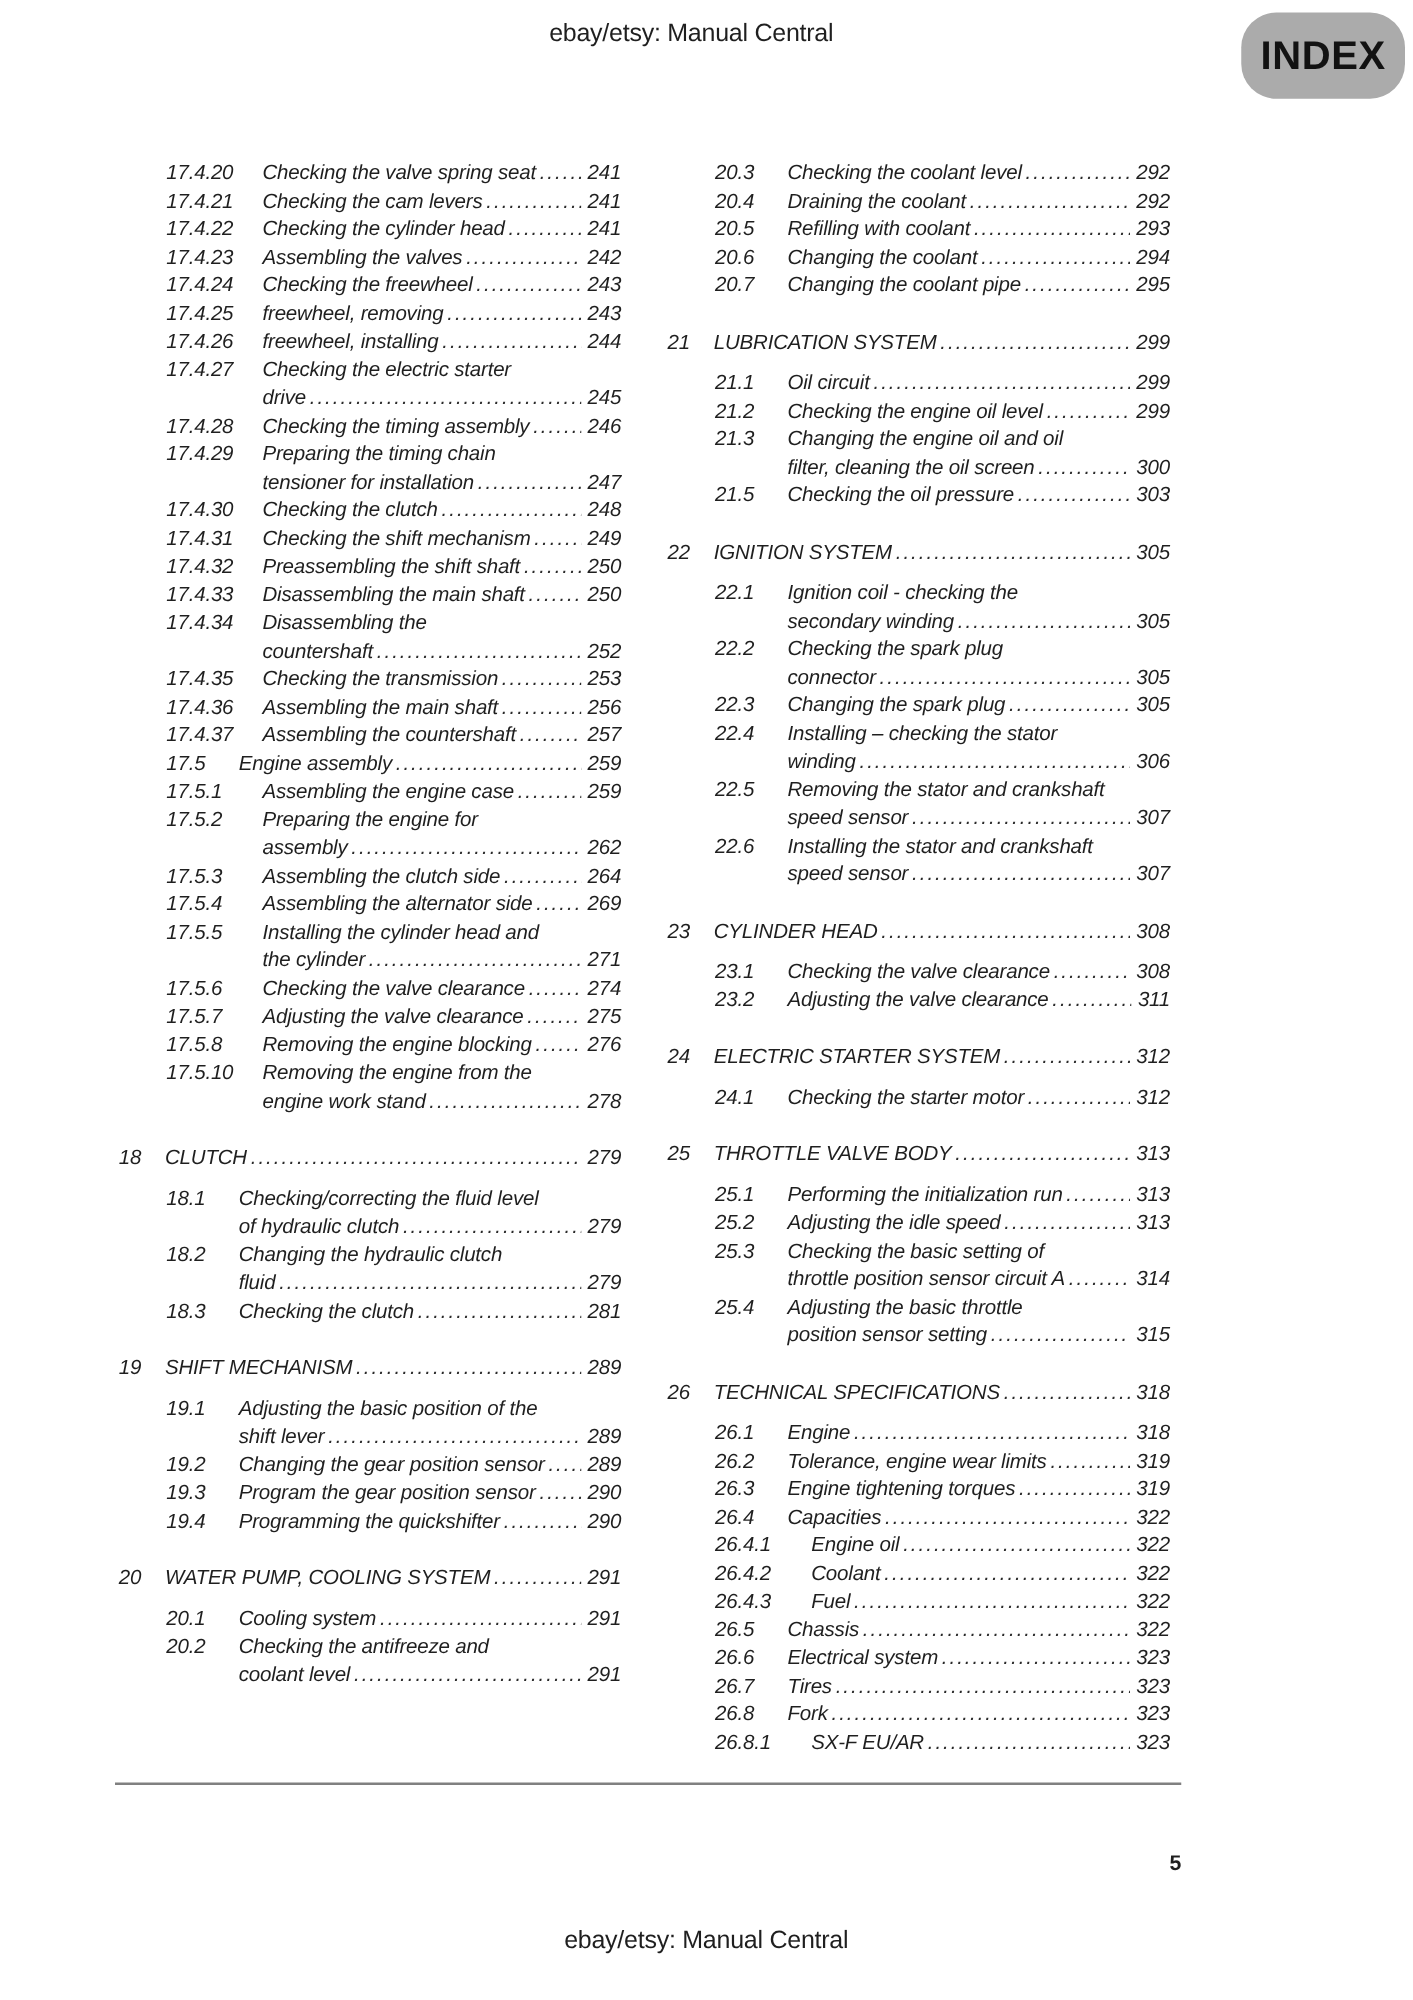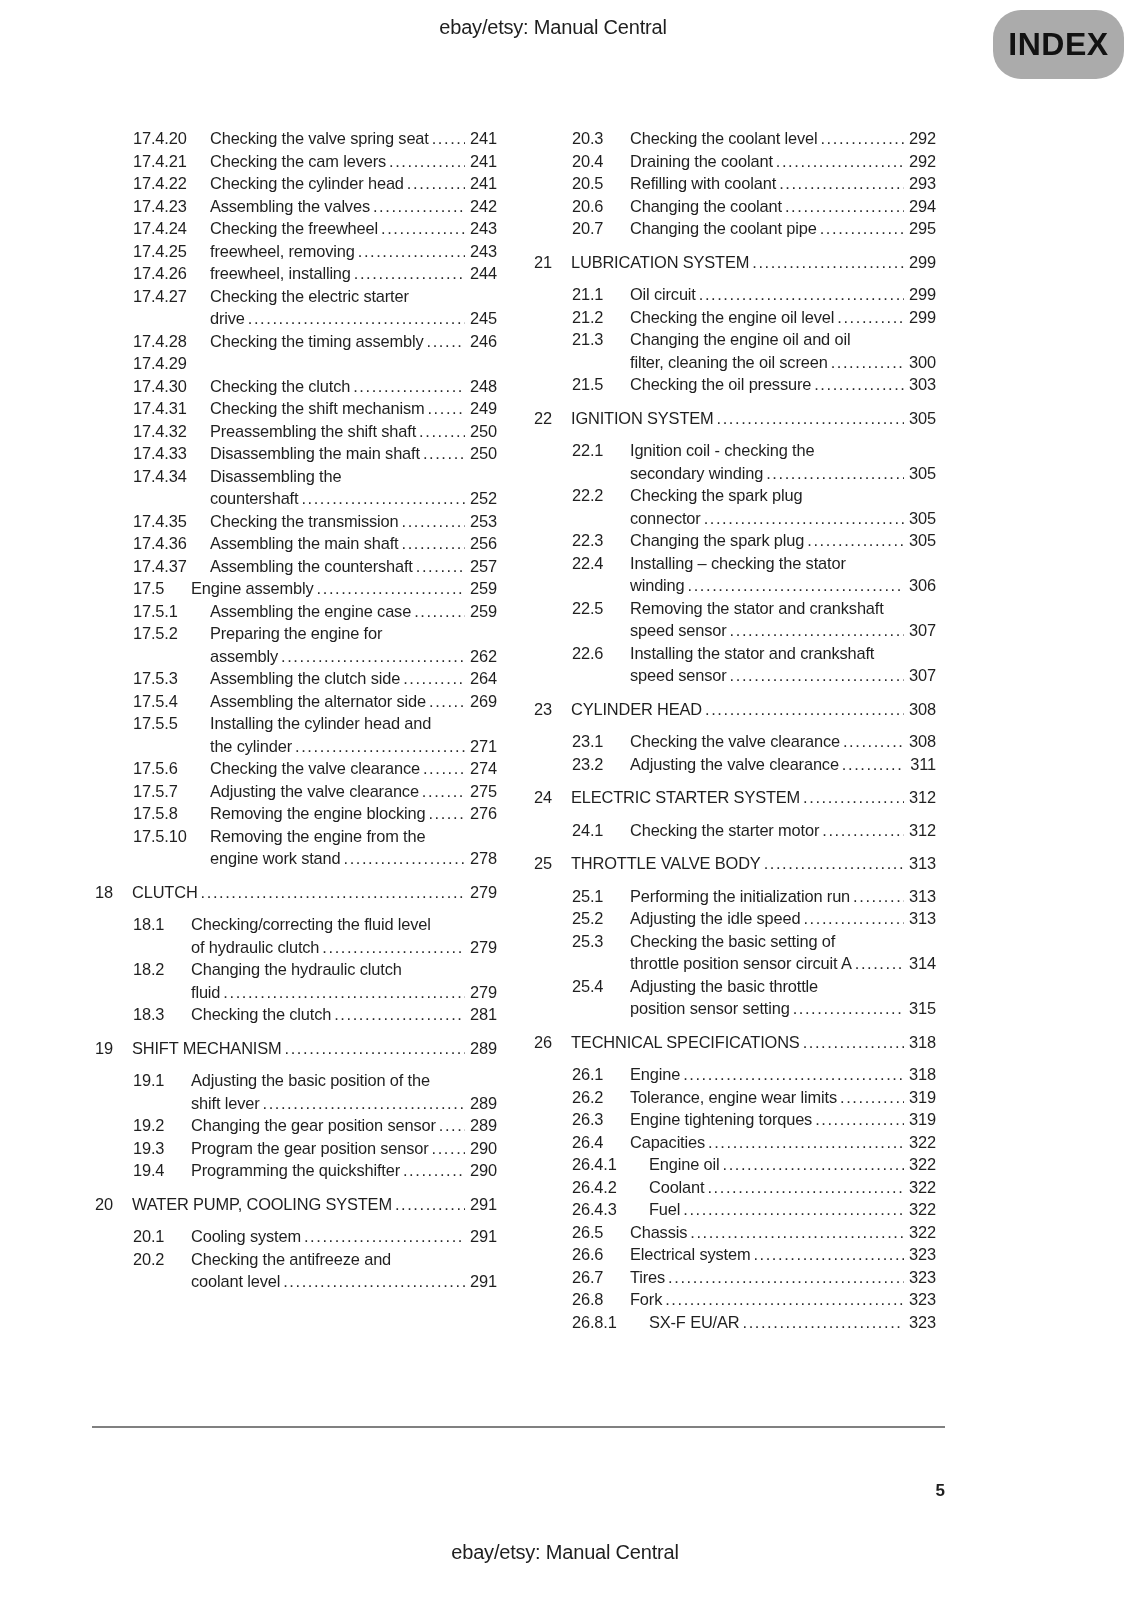--- a/index.html
+++ b/index.html
@@ -20,34 +20,34 @@
     position: absolute; top: 10px; right: 6px;
     width: 131px; height: 69px;
     display: flex; align-items: center; justify-content: center;
     font-size: 32px; font-weight: bold; letter-spacing: 0.5px;
     color: #121212;
     border-radius: 28px;
   }
 
   .toc {
     position: absolute; top: 127px; left: 95px;
-    display: flex; gap: 37px;
+    display: flex; gap: 37px; font-style: italic;
   }
   .col { width: 402px; }
 
   .entry {
     display: grid;
     grid-template-columns: 37px 1fr;
     font-size: 16.4px;
     line-height: 22.5px;
     letter-spacing: -0.15px;
   }
   .entry.sub    { margin-left: 38px; grid-template-columns: 58px 1fr; }
   .entry.subsub { margin-left: 38px; grid-template-columns: 77px 1fr; }
-  .entry.section { margin-top: 11px; margin-bottom: 10px; }
+  .entry.section { margin-top: 23px; margin-bottom: 10px; }
 
   .body { min-width: 0; }
   .tl { white-space: nowrap; }
   .lastline { display: flex; align-items: baseline; min-width: 0; }
   .txt { white-space: nowrap; }
   .dots {
     flex: 1 1 auto; min-width: 4px;
     overflow: hidden; white-space: nowrap;
     margin-left: 3px; letter-spacing: 1.6px;
     color: #2a2a2a;
@@ -169,20 +169,28 @@
     <div class="body">
       <div class="lastline">
         <span class="txt">Checking the timing assembly</span>
         <span class="dots"></span>
         <span class="page-num">246</span>
       </div>
     </div>
   </div>
         <div class="entry subsub">
     <span class="num">17.4.29</span>
+    <div class="body">
+      <div class="tl">Preparing the timing chain</div>
+            <div class="lastline">
+        <span class="txt">tensioner for installation</span>
+        <span class="dots"></span>
+        <span class="page-num">247</span>
+      </div>
+    </div>
   </div>
         <div class="entry subsub">
     <span class="num">17.4.30</span>
     <div class="body">
       <div class="lastline">
         <span class="txt">Checking the clutch</span>
         <span class="dots"></span>
         <span class="page-num">248</span>
       </div>
     </div>

